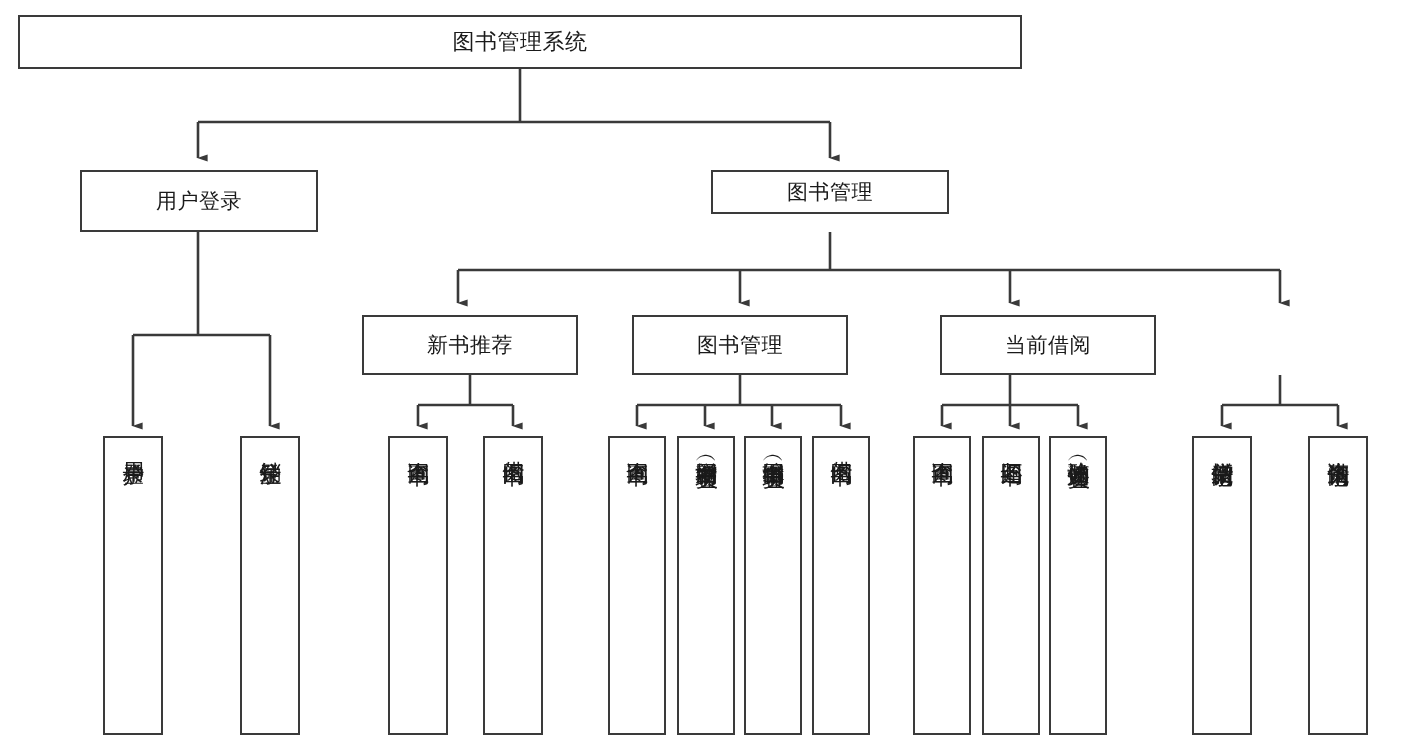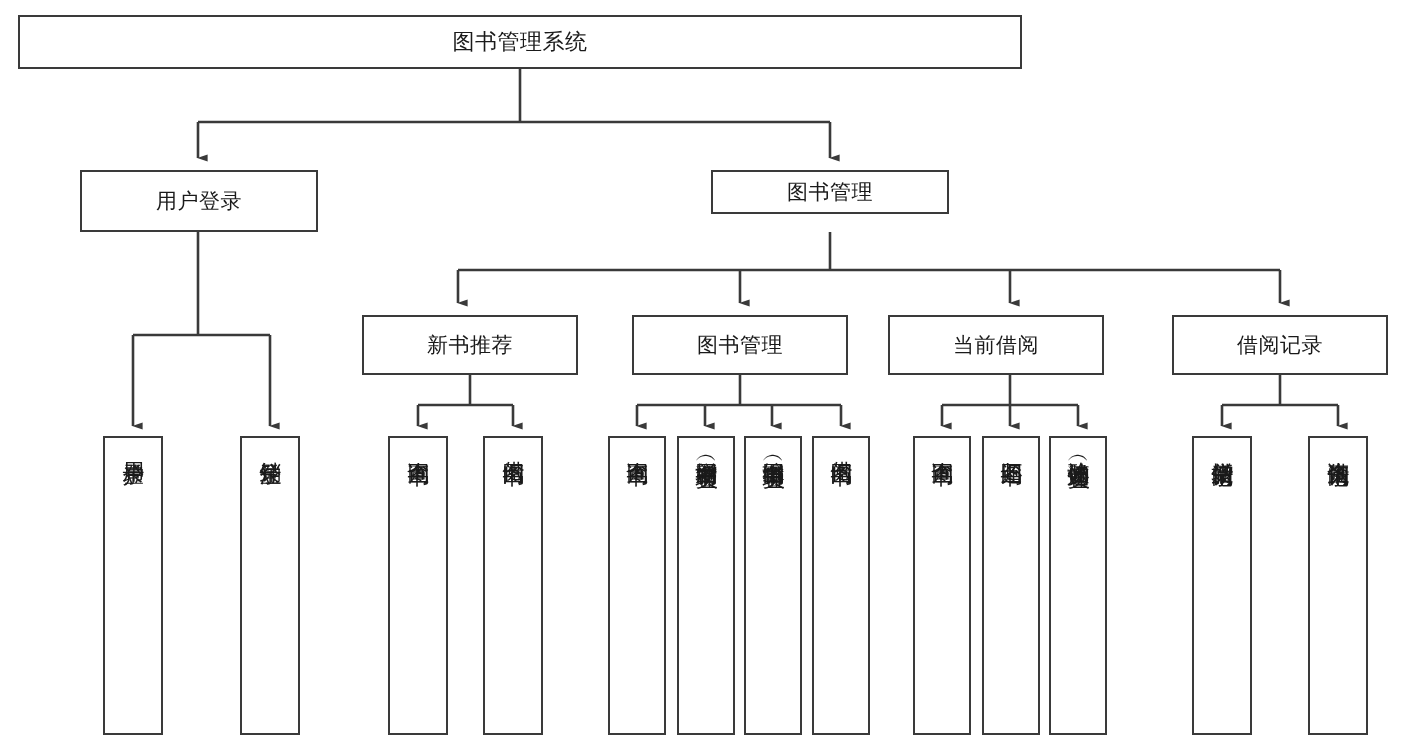--- a/index.html
+++ b/index.html
@@ -137,25 +137,22 @@
   <div class="node horiz" style="left:711px; top:170px; width:238px; height:44px;">
     <span class="label">图书管理</span>
   </div>
 
   <div class="node horiz" style="left:362px; top:315px; width:216px; height:60px;">
     <span class="label">新书推荐</span>
   </div>
   <div class="node horiz" style="left:632px; top:315px; width:216px; height:60px;">
     <span class="label">图书管理</span>
   </div>
-  <div class="node horiz" style="left:888px; top:315px; width:216px; height:60px;">
+  <div class="node horiz" style="left:940px; top:315px; width:216px; height:60px;">
     <span class="label">当前借阅</span>
-  </div>
-  <div class="node horiz" style="left:1172px; top:315px; width:216px; height:60px;">
-    <span class="label">借阅记录</span>
   </div>
 
   <div class="node vert" style="left:103px; top:436px; width:60px; height:299px;">
     <span class="label">用户登录</span>
   </div>
   <div class="node vert" style="left:240px; top:436px; width:60px; height:299px;">
     <span class="label">注销登录</span>
   </div>
 
   <div class="node vert" style="left:388px; top:436px; width:60px; height:299px;">

